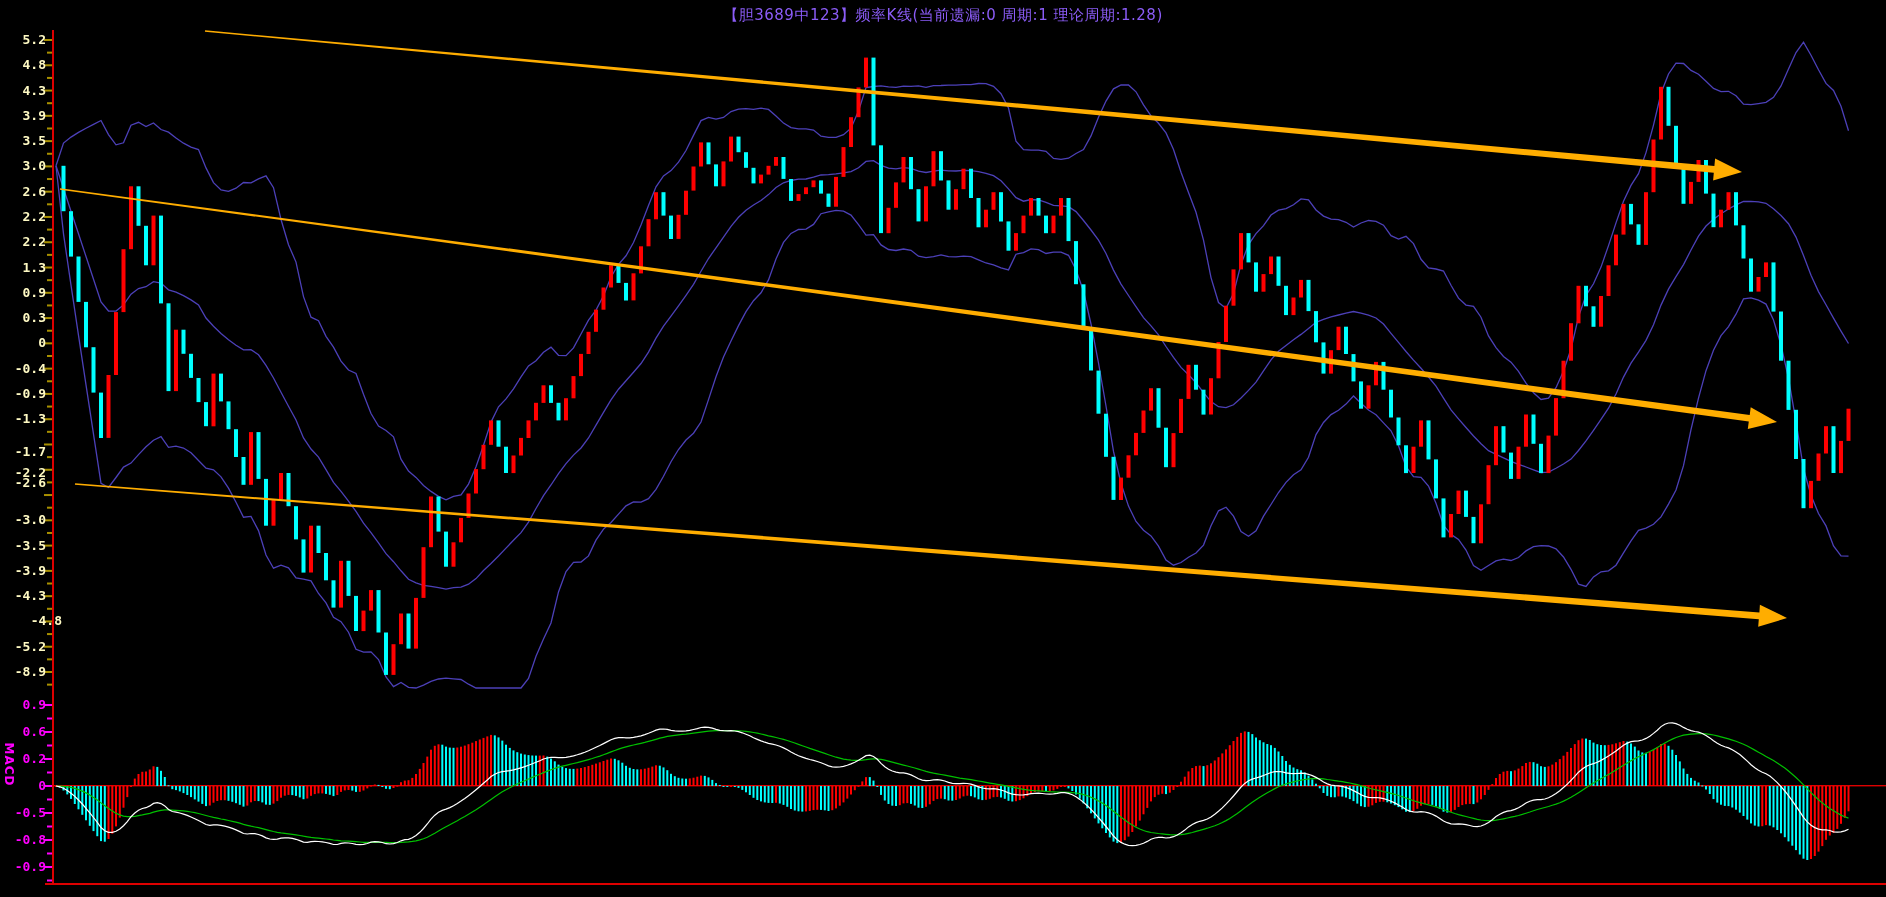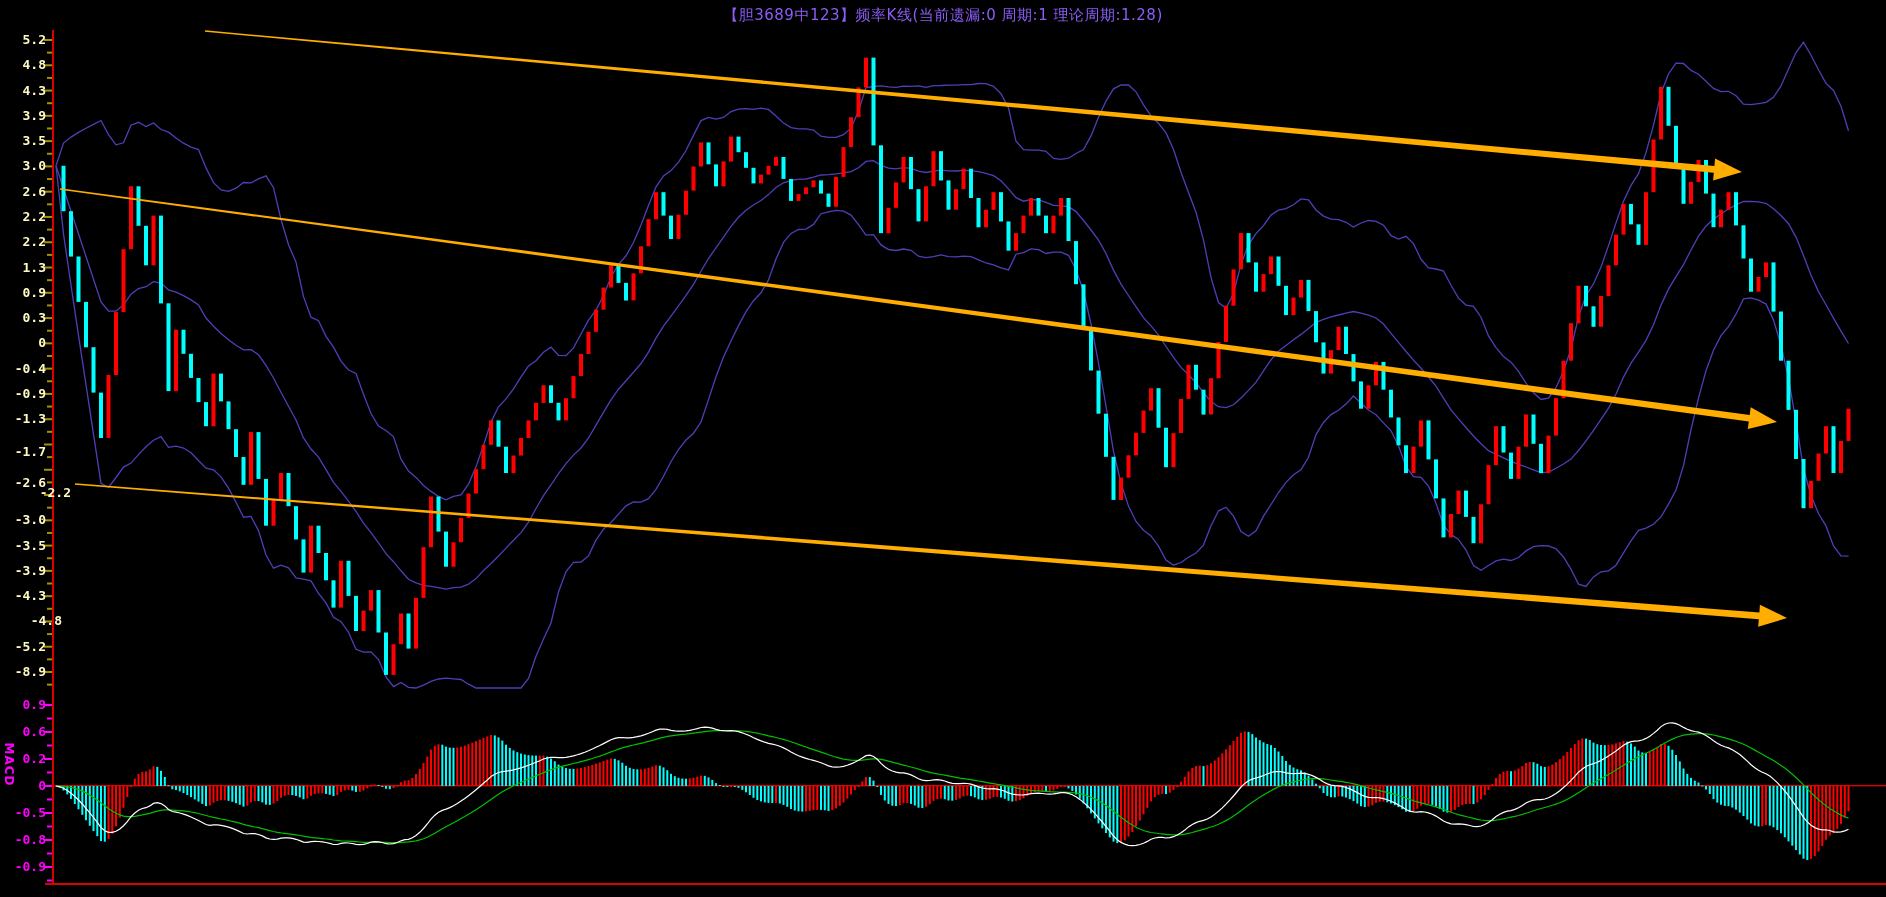--- a/index.html
+++ b/index.html
@@ -844,21 +844,21 @@
     <span class="ylab" style="top: 208.96px;">2.2</span>
     <span class="ylab" style="top: 234.24px;">2.2</span>
     <span class="ylab" style="top: 259.52px;">1.3</span>
     <span class="ylab" style="top: 284.8px;">0.9</span>
     <span class="ylab" style="top: 310.08px;">0.3</span>
     <span class="ylab" style="top: 335.36px;">0</span>
     <span class="ylab" style="top: 360.64px;">-0.4</span>
     <span class="ylab" style="top: 385.92px;">-0.9</span>
     <span class="ylab" style="top: 411.2px;">-1.3</span>
     <span class="ylab" style="top: 436.48px; margin-top: 8px;">-1.7</span>
-    <span class="ylab" style="top: 485px; margin-left: 25px;">-2.2</span>
+    <span class="ylab" style="top: 465px;">-2.2</span>
     <span class="ylab" style="top: 475px;">-2.6</span>
     <span class="ylab" style="top: 512.32px;">-3.0</span>
     <span class="ylab" style="top: 537.6px;">-3.5</span>
     <span class="ylab" style="top: 562.88px;">-3.9</span>
     <span class="ylab" style="top: 588.16px;">-4.3</span>
     <span class="ylab" style="top: 613.44px; padding-left: 16px;">-4.8</span>
     <span class="ylab" style="top: 638.72px;">-5.2</span>
     <span class="ylab" style="top: 664px;">-8.9</span>
     <span class="mlab" style="top: 697px;">0.9</span>
     <span class="mlab" style="top: 724px;">0.6</span>

